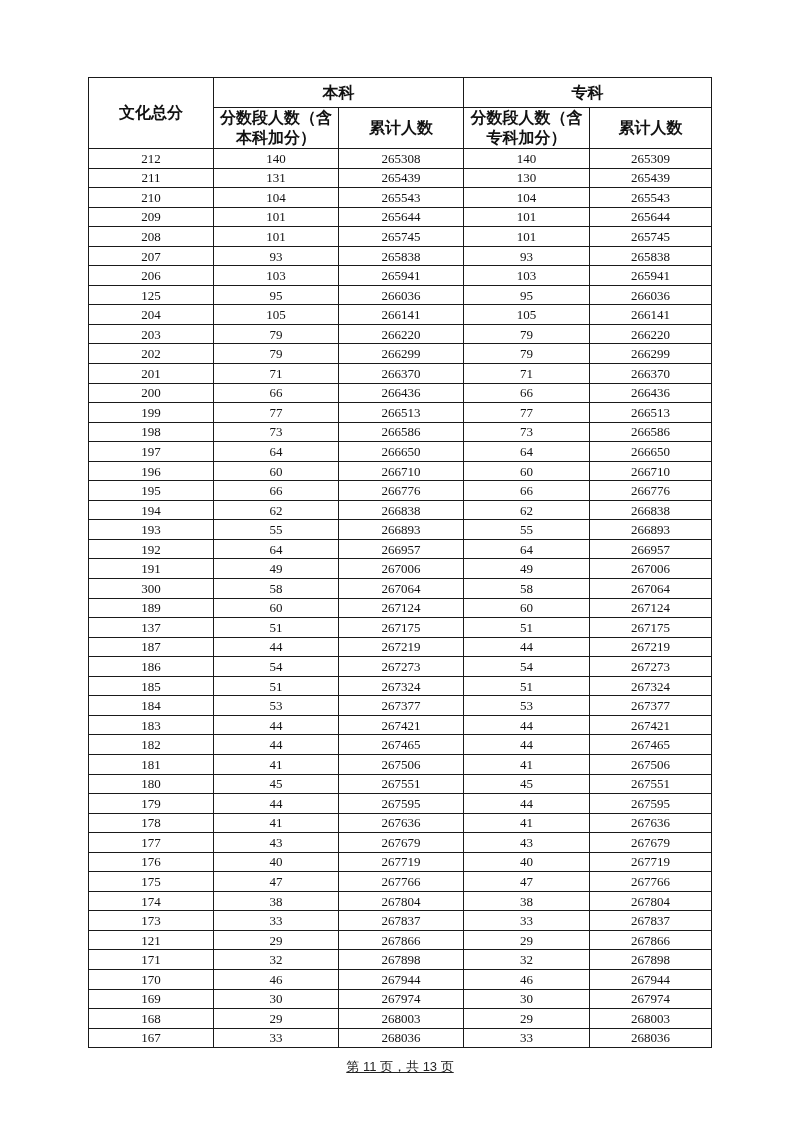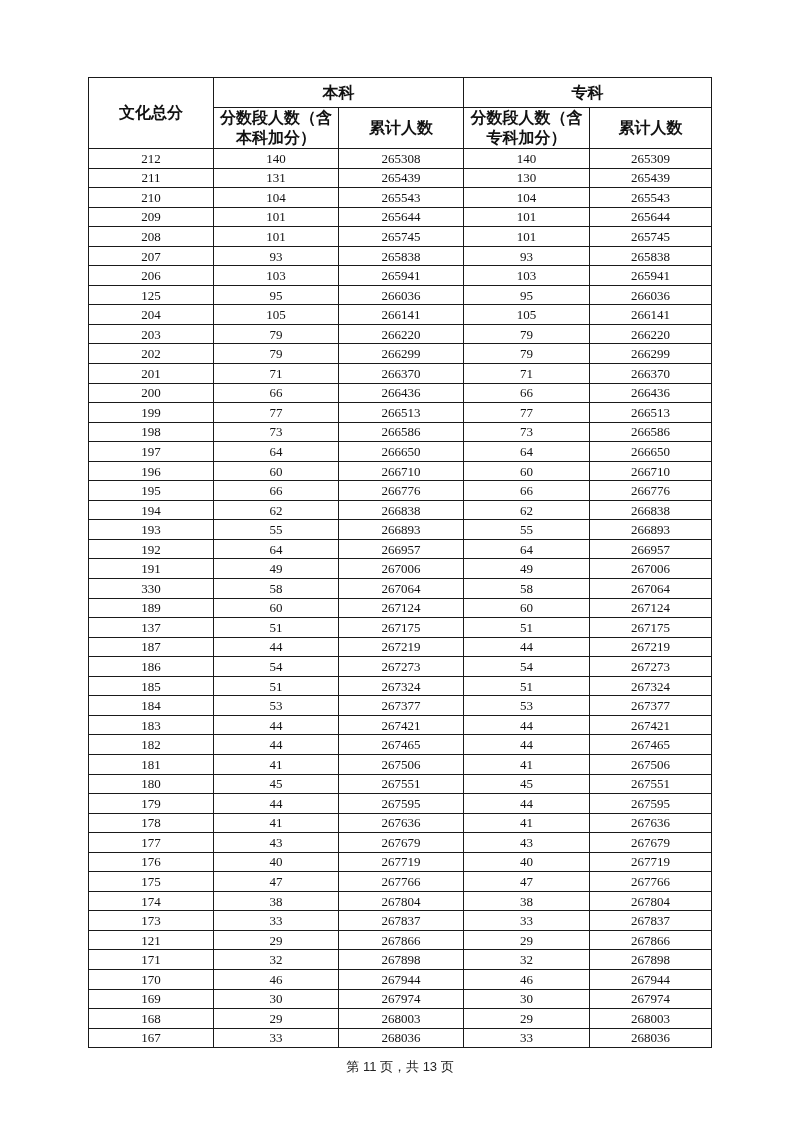--- a/index.html
+++ b/index.html
@@ -50,20 +50,21 @@
   }
   .footer {
     position: absolute;
     left: 0;
     top: 1058px;
     width: 800px;
     text-align: center;
     font-family: "Liberation Sans", "DejaVu Sans", sans-serif;
     font-size: 13px;
     color: #222222;
+    text-decoration: underline;
   }
 </style>
 </head>
 <body>
 
 <div class="page">
 
   <table class="score-table">
     <colgroup>
       <col style="width:125px">
@@ -236,21 +237,21 @@
           <td>266957</td>
         </tr>
         <tr>
           <td>191</td>
           <td>49</td>
           <td>267006</td>
           <td>49</td>
           <td>267006</td>
         </tr>
         <tr>
-          <td>330</td>
+          <td>300</td>
           <td>58</td>
           <td>267064</td>
           <td>58</td>
           <td>267064</td>
         </tr>
         <tr>
           <td>189</td>
           <td>60</td>
           <td>267124</td>
           <td>60</td>

